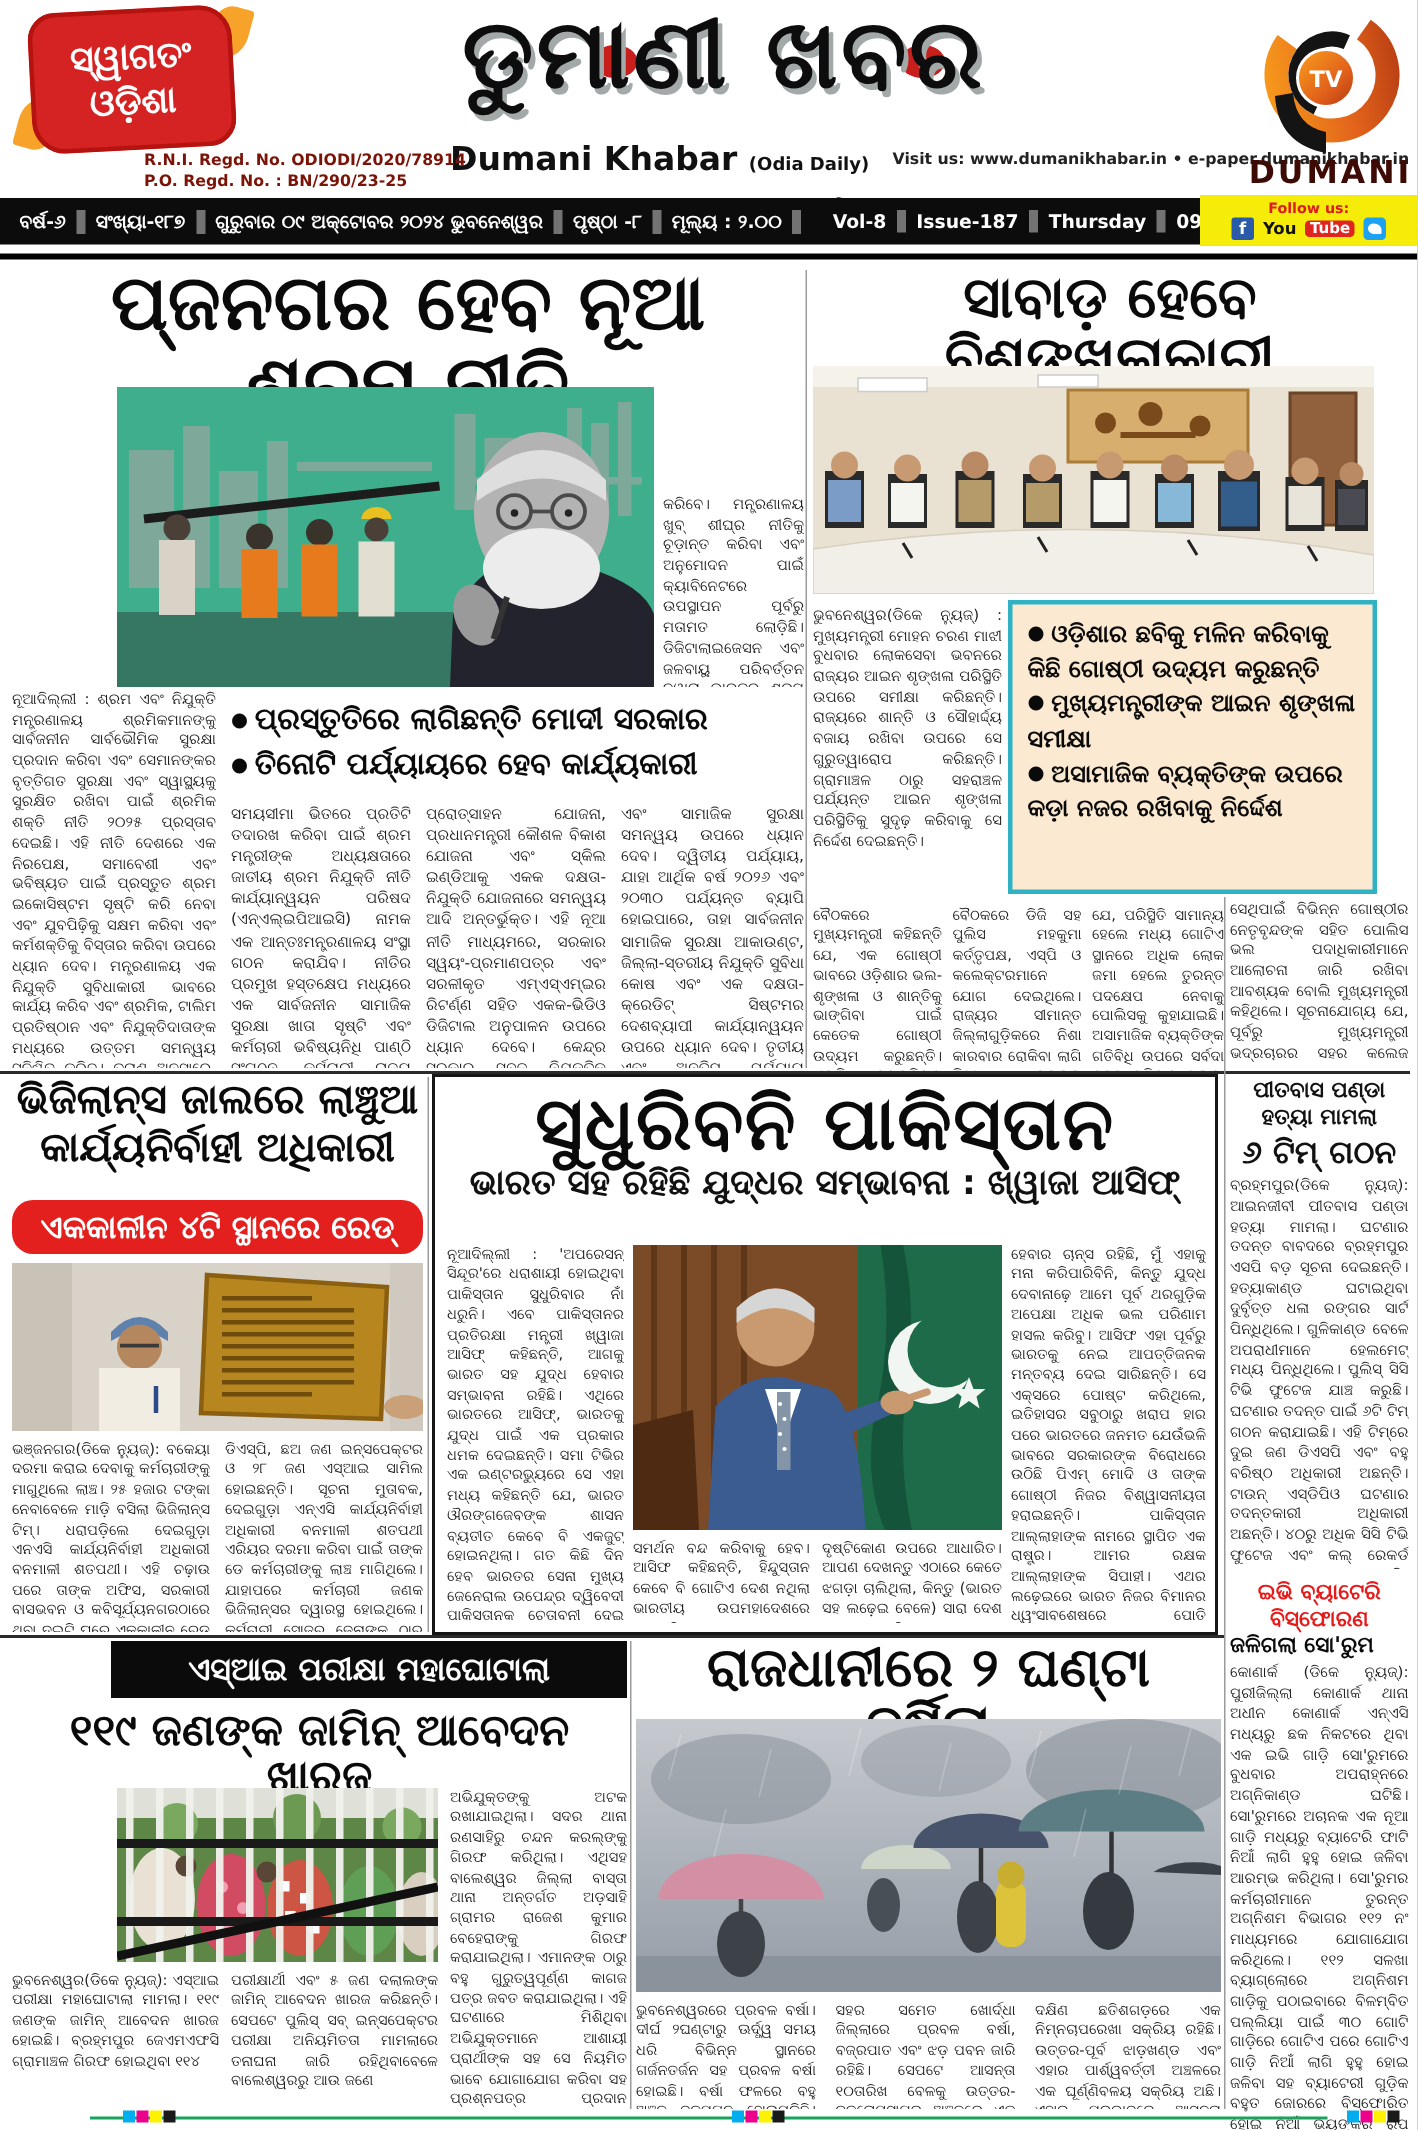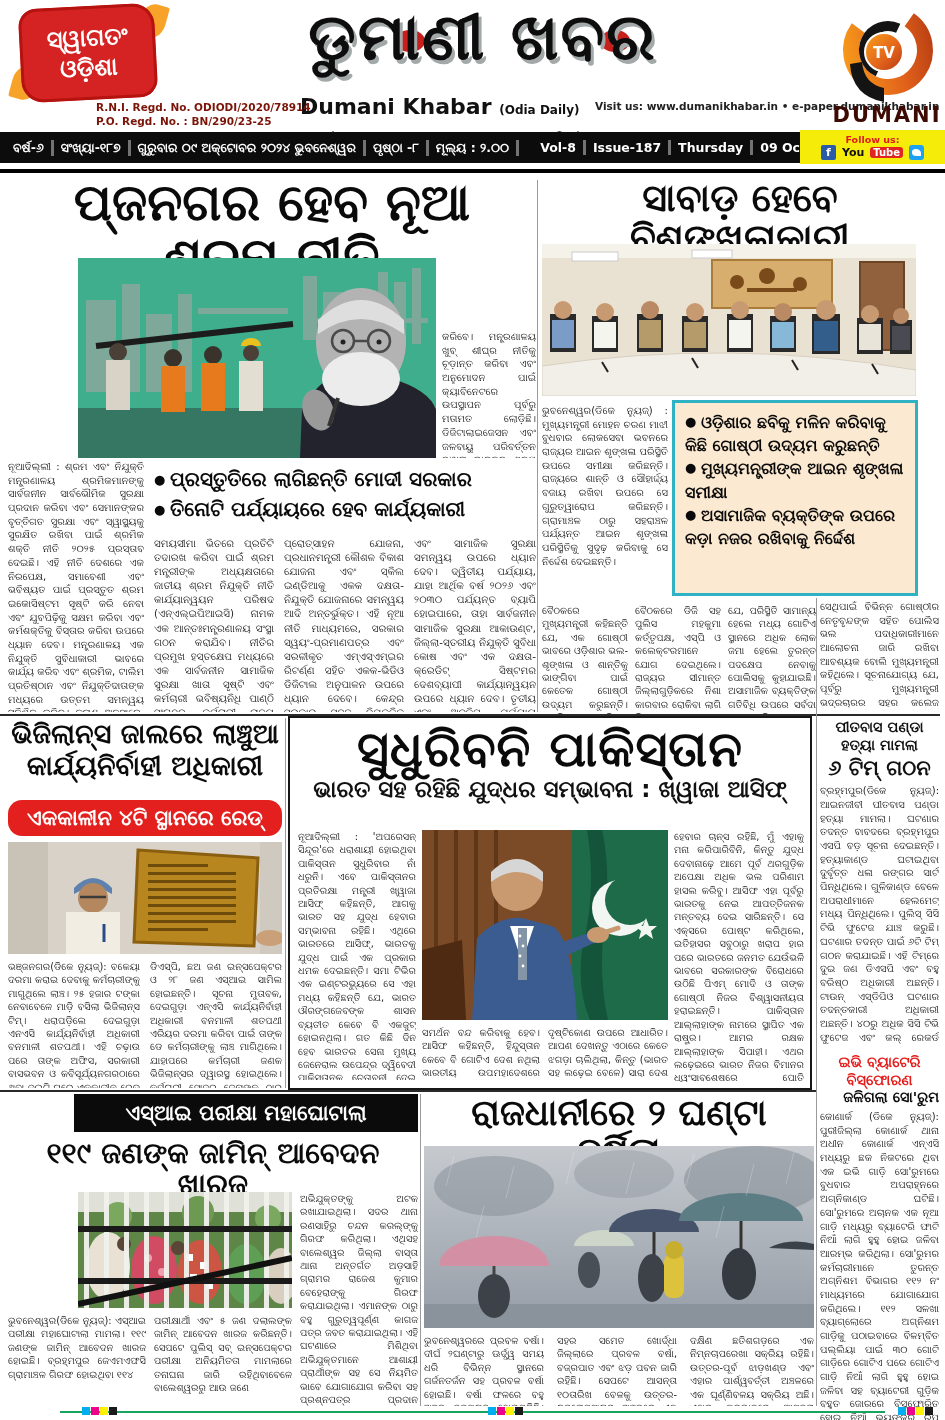--- a/index.html
+++ b/index.html
@@ -19,21 +19,21 @@
   .logo-dot { width:30px; height:22px; background:#c61f1c; border-radius:50%; z-index:1; }
   .nameline { left:300px; top:94px; font-weight:900; font-size:22px; color:#111; }
   .nametag { font-size:12px; font-weight:bold; }
   .visit { left:595px; top:100px; font-size:10.5px; font-weight:bold; color:#222; }
   .publine { left:330px; top:118px; font-size:12px; color:#111;margin-top:12px; }
   .tvlogo { left:812px; top:0; width:150px; height:168px; }
 
   
   .infobar { left:0; top:132px; width:800px; height:31px; background:#0c0c0c; display:flex; align-items:center;
              padding:0 6px; }
-  .infobar span { color:#fff; font-size:12.5px; font-weight:bold; padding:0 7px; border-right:3px solid #737373;
+  .infobar span { color:#fff; font-size:12.5px; font-weight:bold; padding:0 7px; border-right:6px solid #737373;
                   white-space:nowrap; }
   .infobar span:last-child { border-right:none; }
   .infobar .en { font-size:12.5px; }
   .gap { flex:1; border-right:none !important; }
   .followbox { left:800px; top:130px; width:145px; height:34px; background:#f6ec0a; display:flex;
                flex-direction:column; align-items:center; justify-content:center; }
   .followbox .f { color:#e01b1b; font-weight:900; font-size:9.5px; }
   .ficons { display:flex; align-items:center; gap:6px; }
   .fb { width:15px; height:15px; background:#2a5ba8; color:#fff; border-radius:2px; font-weight:900; font-size:11px;
         display:flex; align-items:center; justify-content:center; }
@@ -62,21 +62,21 @@
   .s2 { left:540px; top:178px; width:400px; height:536px; }
   .s2 .head { font-size:38px; }
   .cyanbox { border:3px solid #2fb3c4; background:#fbe9d1; padding:8px 10px; }
   .cyanbox .bullet { font-size:16px; line-height:1.45; }
 
   
   .rail { left:820px; top:600px; width:119px; height:806px; }
   .rail .khead { font-weight:900; font-size:14.5px; text-align:center; line-height:1.25; margin-top:10px; }
   .rail .khead2 { font-weight:900; font-size:21px; text-align:center; margin:2px 0 4px; }
   .rail .rhead { font-weight:900; font-size:14.5px; text-align:center; color:#e41d1c; margin-top:8px; line-height:1.2; }
-  .rail .rhead2 { font-weight:900; font-size:14.5px; text-align:right; color:#0a0a0a; margin-bottom:4px; }
+  .rail .rhead2 { font-weight:900; font-size:14.5px; text-align:left; color:#0a0a0a; margin-bottom:4px; }
 
   
   .s3 { left:8px; top:718px; width:274px; height:370px; }
   .s3 .head { font-size:27px; line-height:1.18; }
   .redbanner { background:#e3201e; color:#fff; font-weight:900; font-size:21px; text-align:center;
                display:flex; align-items:center; justify-content:center;border-radius:14px; }
 
   
   .s4 { left:288px; top:716px; width:524px; height:374px; border:2px solid #161616; background:#fff; }
   .s4 .head { font-size:49px; letter-spacing:1px; }

